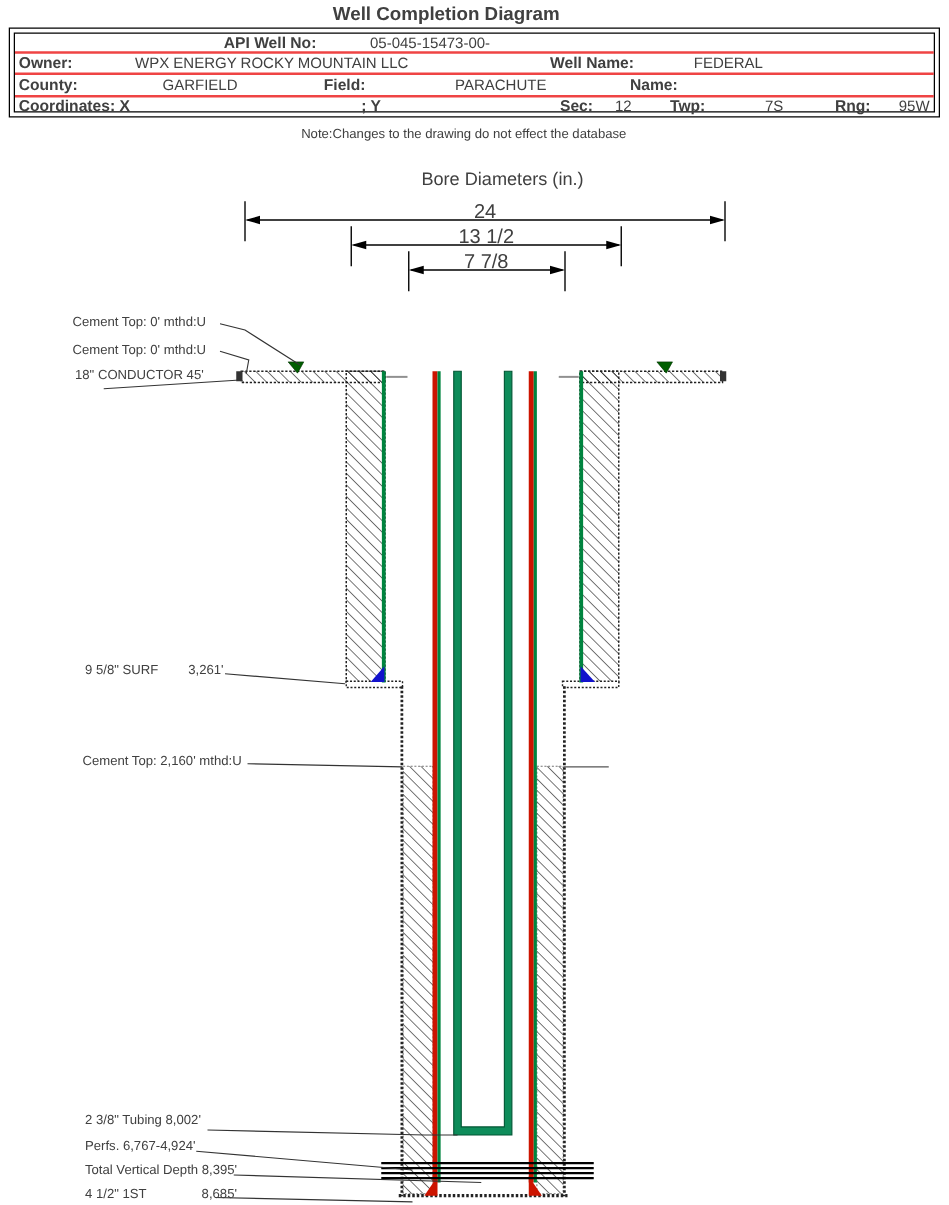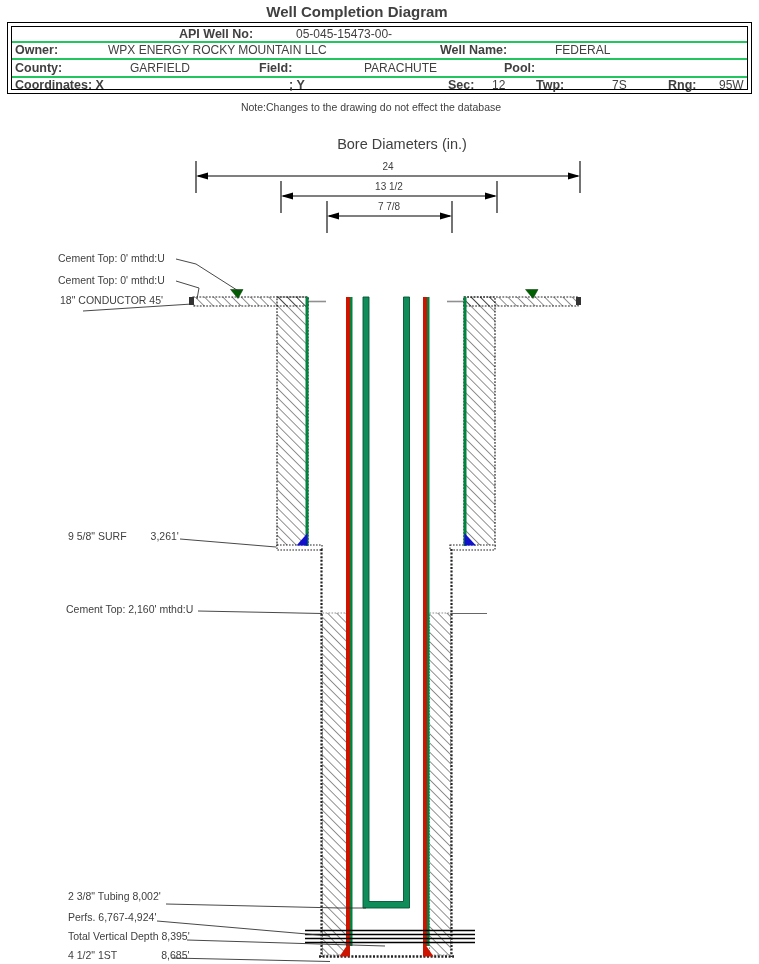--- a/index.html
+++ b/index.html
@@ -12,33 +12,33 @@
     font-size:15px; font-weight:bold; white-space:nowrap;
   }
   
   .tbl-outer {
     position:absolute; left:7px; top:22px; width:745px; height:72px;
     border:1.5px solid #000; padding:3px; box-sizing:border-box;
   }
   .tbl-inner { width:100%; height:100%; border:1.5px solid #000; box-sizing:border-box; }
   .tblrow { position:relative; height:15.5px; }
   .tblrow.first { height:13.5px; }
-  .tblrow.sep { border-top:2px solid #22c55e;text-align:right; }
+  .tblrow.sep { border-top:2px solid #ef4444;text-align:right; }
   .tblrow span { position:absolute; top:50%; transform:translateY(-50%); white-space:nowrap; }
   .b { font-weight:bold; font-size:12.5px; }
   .v { font-size:12px; }
   .note {
     position:absolute; left:371px; top:101px; transform:translateX(-50%);
     font-size:10.5px; white-space:nowrap;
   }
   .bore-heading {
     position:absolute; left:402px; top:136px; transform:translateX(-50%);
     font-size:14.5px; white-space:nowrap;text-align:center;
   }
-  .dimlbl { position:absolute; transform:translateX(-50%); font-size:10px; white-space:nowrap; }
+  .dimlbl { position:absolute; transform:translateX(-50%); font-size:16px; white-space:nowrap; }
   .lbl { position:absolute; font-size:10.5px; white-space:nowrap; }
   .svg-layer { position:absolute; left:0; top:0; }
 </style>
 </head>
 <body>
 
 <div class="page">
 
   <div class="title">Well Completion Diagram</div>
 
@@ -52,21 +52,21 @@
         <span class="b" style="left:3px">Owner:</span>
         <span class="v" style="left:96px">WPX ENERGY ROCKY MOUNTAIN LLC</span>
         <span class="b" style="left:428px">Well Name:</span>
         <span class="v" style="left:543px">FEDERAL</span>
       </div>
       <div class="tblrow sep">
         <span class="b" style="left:3px">County:</span>
         <span class="v" style="left:118px">GARFIELD</span>
         <span class="b" style="left:247px">Field:</span>
         <span class="v" style="left:352px">PARACHUTE</span>
-        <span class="b" style="left:492px">Pool:</span>
+        <span class="b" style="left:492px">Name:</span>
         <span class="v" style="left:545px"></span>
       </div>
       <div class="tblrow sep">
         <span class="b" style="left:3px">Coordinates: X</span>
         <span class="b" style="left:277px">; Y</span>
         <span class="b" style="left:436px">Sec:</span>
         <span class="v" style="left:480px">12</span>
         <span class="b" style="left:524px">Twp:</span>
         <span class="v" style="left:600px">7S</span>
         <span class="b" style="left:656px">Rng:</span>

